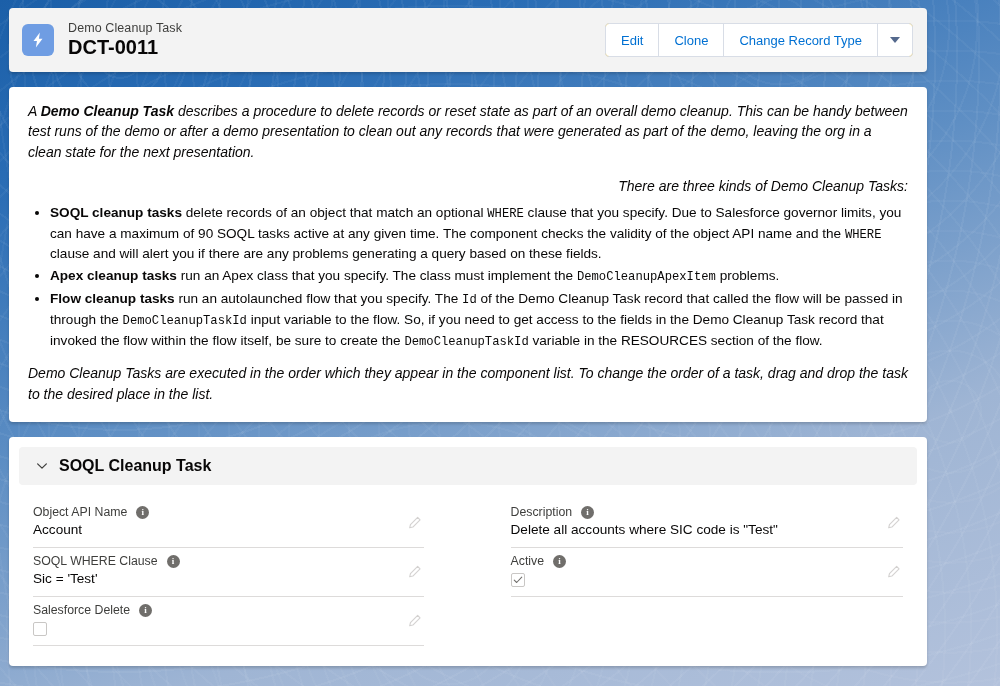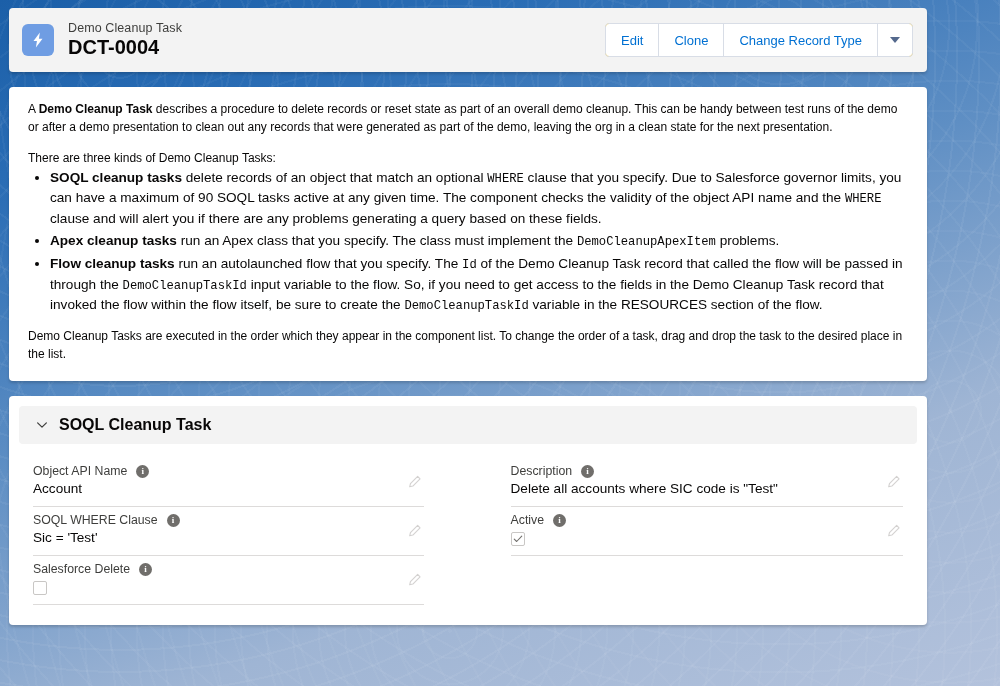--- a/index.html
+++ b/index.html
@@ -110,25 +110,26 @@
     background: #fff;
     border-radius: 4px;
     box-shadow: 0 2px 3px rgba(0,0,0,0.18);
     margin-top: 15px;
     box-sizing: border-box;
   }
   .info-card { padding: 14px 19px 18px 19px; }
 
   .info-card p {
     margin: 0 0 14px 0;
-    font-size: 12px;
+    font-size: 14px;
     line-height: 1.46;
     color: #080707;
-  }
-  .info-card p.tight { margin-bottom: 0; }
+    font-style: italic;
+  }
+  .info-card p.tight { margin-bottom: 6px; text-align: right; }
   .info-card p:last-child { margin-bottom: 0; }
   .info-card ul {
     margin: 0 0 12px 0;
     padding-left: 22px;
     list-style: disc;
   }
   .info-card li {
     font-size: 13.6px;
     line-height: 1.46;
     color: #080707;
@@ -238,21 +239,21 @@
 <div class="page">
 
   <div class="header-card">
     <div class="record-icon">
       <svg width="18" height="18" viewBox="0 0 24 24" aria-hidden="true">
         <path d="M14.5 2 L6 13.2 h4.6 L9.2 22 L18 10.4 h-4.8 Z" fill="#ffffff"></path>
       </svg>
     </div>
     <div class="header-text">
       <div class="record-type">Demo Cleanup Task</div>
-      <div class="record-name">DCT-0004</div>
+      <div class="record-name">DCT-0011</div>
     </div>
     <div class="btn-group">
       <button class="btn">Edit</button>
       <button class="btn">Clone</button>
       <button class="btn">Change Record Type</button>
       <button class="btn btn-caret">
         <span class="caret"></span>
       </button>
     </div>
   </div>

